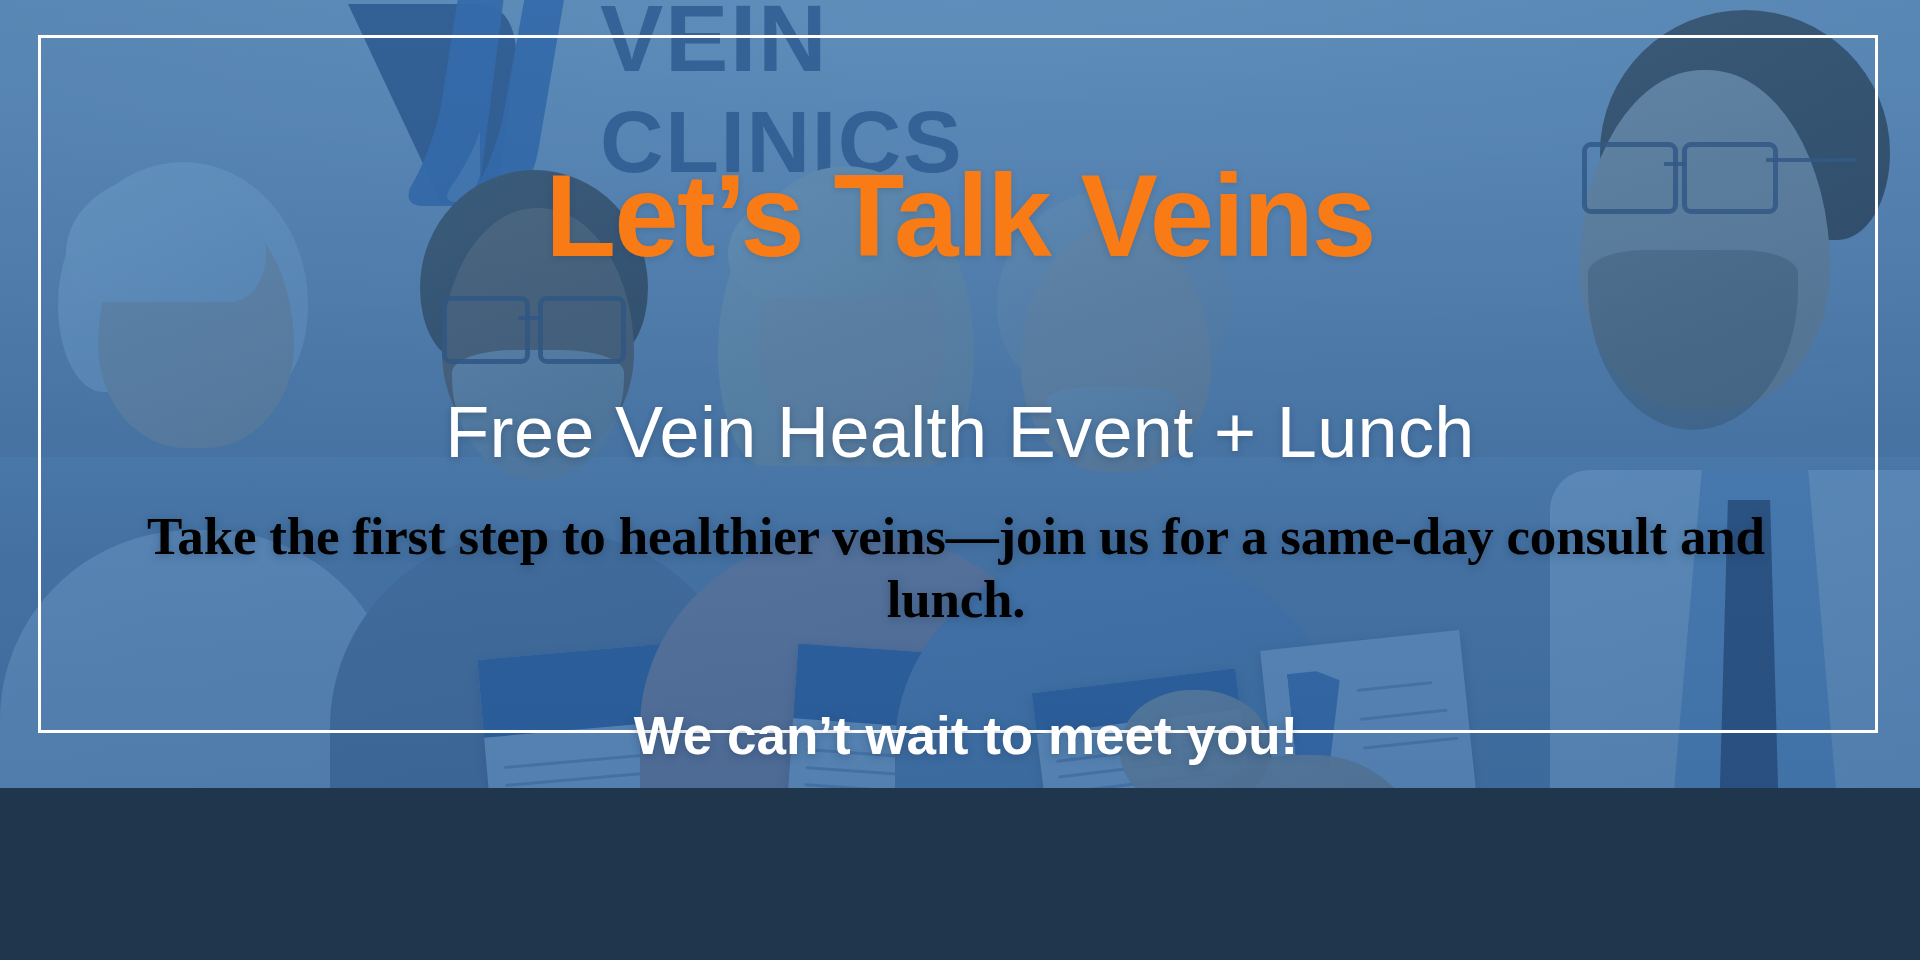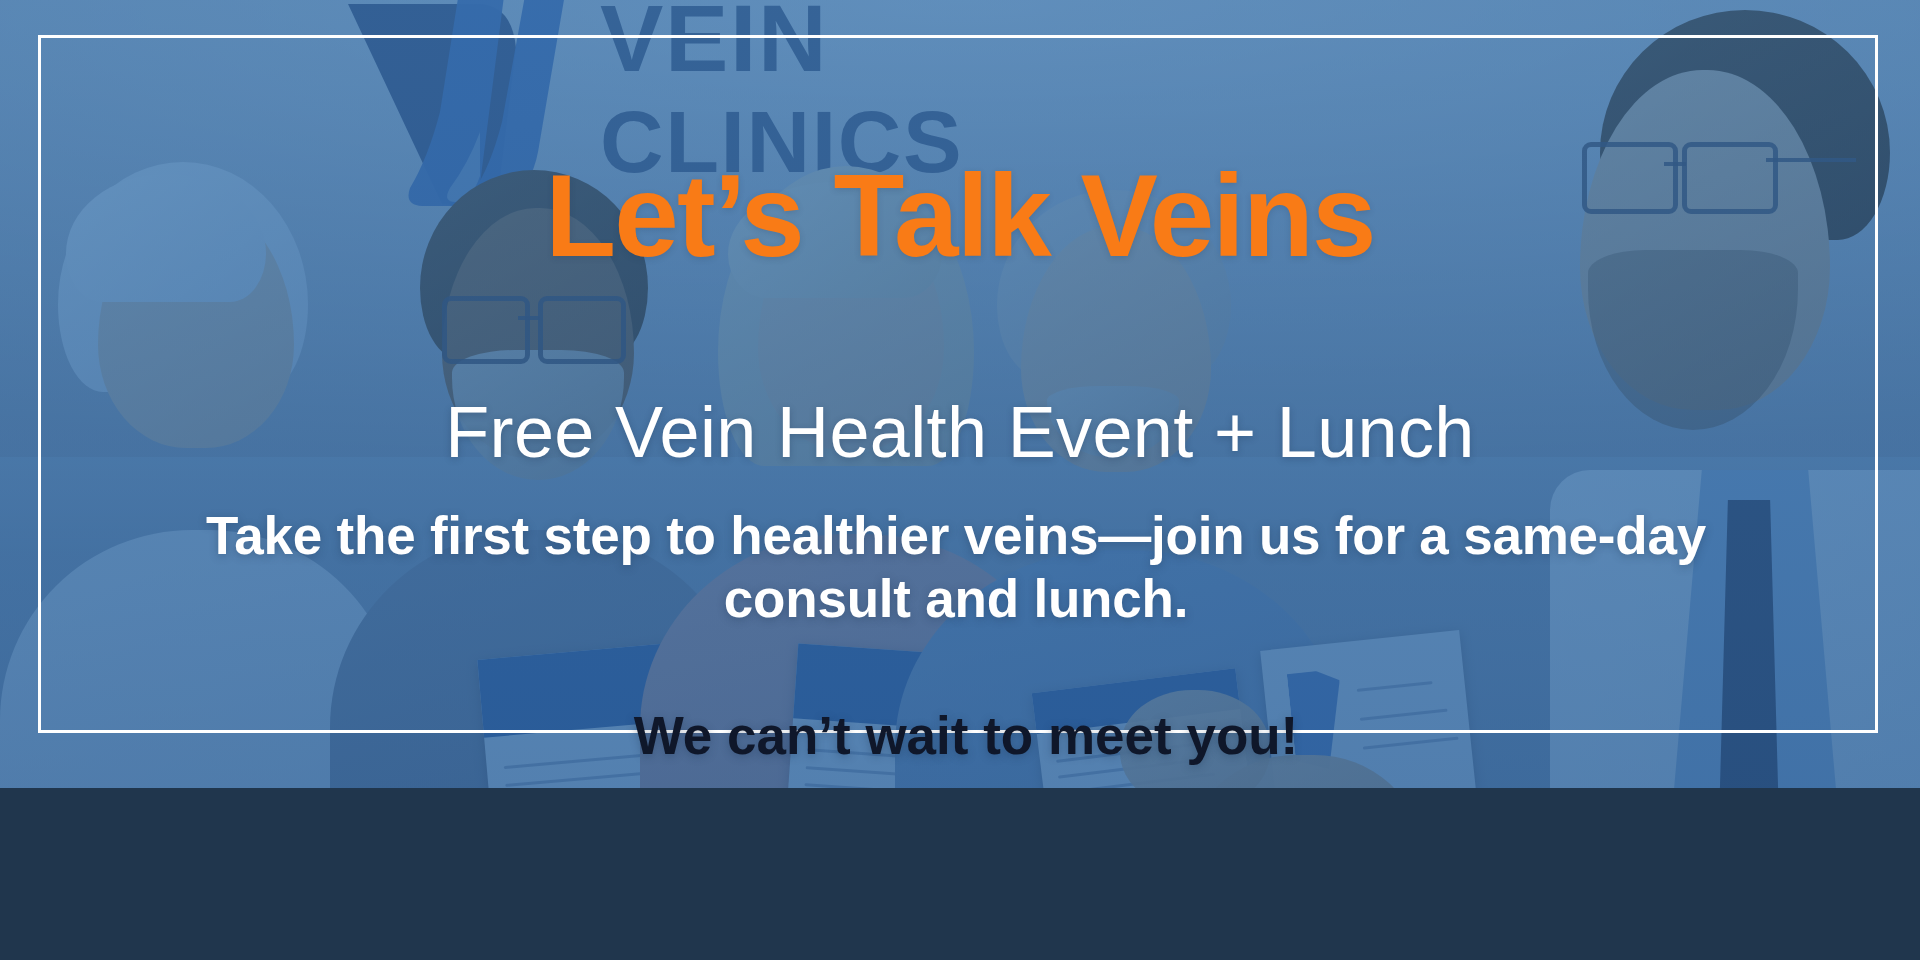--- a/index.html
+++ b/index.html
@@ -91,27 +91,28 @@
     text-shadow:0 2px 6px rgba(25,50,80,.18);
   }
   .subhead{
     position:absolute;left:0;right:0;top:395px;
     color:#ffffff;font-size:72px;font-weight:300;letter-spacing:.005em;
     line-height:1.05;
     text-shadow:0 2px 7px rgba(25,50,80,.30);
   }
   .body{
     position:absolute;left:120px;right:128px;top:505px;
-    color:#ffffff;font-size:53px;font-weight:700;line-height:1.18;
+    color:#000000;font-size:53px;font-weight:700;line-height:1.18;
     letter-spacing:-.004em;
     text-shadow:0 2px 8px rgba(25,50,80,.34);
+    font-family:Liberation Serif, serif;
   }
   .closing{
     position:absolute;left:0;right:4px;top:705px;
-    color:#0f172a;font-size:53px;font-weight:700;line-height:1.18;
+    color:#ffffff;font-size:53px;font-weight:700;line-height:1.18;
     text-shadow:0 2px 8px rgba(25,50,80,.34);
     padding-left:16px;
   }
 
   
   .brand{
     position:absolute;left:1596px;top:770px;
     display:flex;align-items:center;gap:18px;
   }
   .brand-mark{position:relative;width:96px;height:124px;flex:0 0 auto;}

